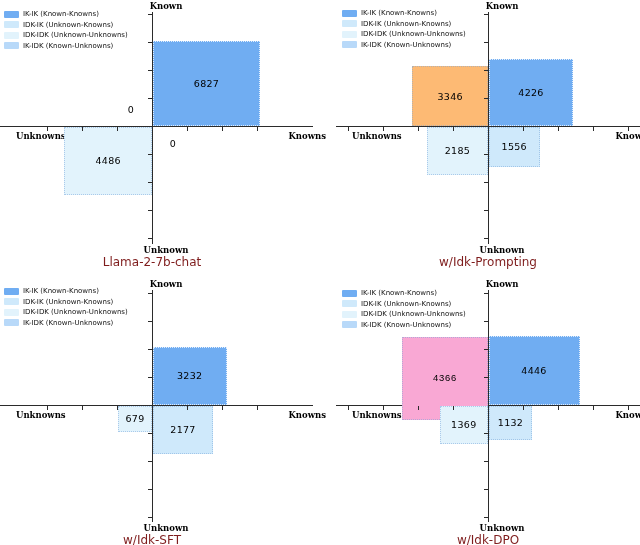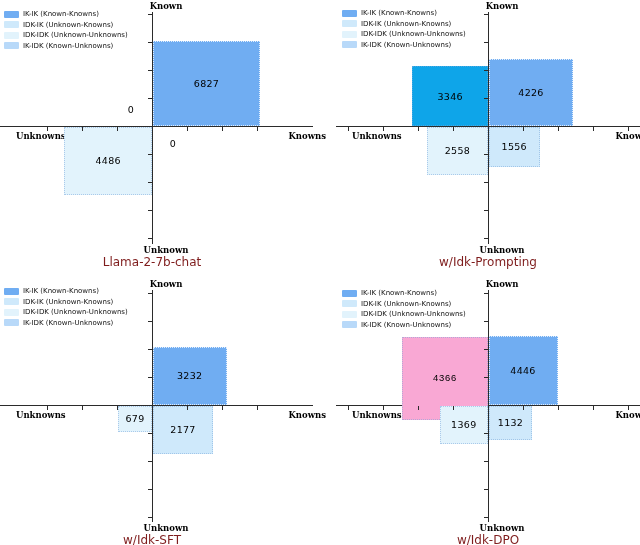--- a/index.html
+++ b/index.html
@@ -103,28 +103,28 @@
         <span class="swatch" style="background: rgb(184, 217, 249);"></span>
         <span class="llabel">IK-IDK (Known-Unknowns)</span>
       </div>
     </div>
     <div class="axis axis-h" style="left: 16px; top: 126px; width: 304px; background: rgb(43, 43, 43);"></div>
     <div class="axis axis-v" style="left: 168px; top: 12px; height: 232px; background: rgb(43, 43, 43);"></div>
     <div class="serif-lbl lbl-top lbl-c" style="left: 168px; top: 1px;">Known</div>
     <div class="serif-lbl lbl-bottom lbl-c" style="left: 168px; top: 245px;">Unknown</div>
     <div class="serif-lbl lbl-left" style="left: 18px; top: 131px;">Unknowns</div>
     <div class="serif-lbl lbl-right lbl-r" style="left: 319px; top: 131px;">Knowns</div>
-    <div class="q" style="left: 92.3971px; top: 66.4779px; width: 75.6029px; height: 59.5221px; background: #0ea5e9; border: 1px dotted rgba(125, 170, 220, 0.55);">
+    <div class="q" style="left: 92.3971px; top: 66.4779px; width: 75.6029px; height: 59.5221px; background: #fdba74; border: 1px dotted rgba(125, 170, 220, 0.55);">
         <span class="val">3346</span>
       </div>
     <div class="q" style="left: 168.5px; top: 59.1071px; width: 84.9651px; height: 66.8929px; background: rgb(112, 173, 242); border: 1px dotted rgba(255, 255, 255, 0.8);">
         <span class="val">4226</span>
       </div>
     <div class="q" style="left: 106.906px; top: 126.5px; width: 61.0944px; height: 48.0996px; background: rgb(226, 243, 252); border: 1px dotted rgba(125, 170, 220, 0.55);">
-        <span class="val">2558</span>
+        <span class="val">2185</span>
       </div>
     <div class="q" style="left: 168.5px; top: 126.5px; width: 51.5561px; height: 40.5901px; background: rgb(207, 233, 251); border: 1px dotted rgba(125, 170, 220, 0.55);">
         <span class="val">1556</span>
       </div>
     <div class="ctitle" style="left: 168px; top: 255px;">w/Idk-Prompting</div>
   <div class="tick" style="left: 132.5px; top: 127px; width: 1px; height: 3.5px;"></div>
       <div class="tick" style="left: 202.5px; top: 127px; width: 1px; height: 3.5px;"></div>
       <div class="tick" style="left: 97.5px; top: 127px; width: 1px; height: 3.5px;"></div>
       <div class="tick" style="left: 237.5px; top: 127px; width: 1px; height: 3.5px;"></div>
       <div class="tick" style="left: 62.5px; top: 127px; width: 1px; height: 3.5px;"></div>
@@ -213,21 +213,21 @@
     </div>
     <div class="axis axis-h" style="left: 16px; top: 132px; width: 304px; background: rgb(43, 43, 43);"></div>
     <div class="axis axis-v" style="left: 168px; top: 17px; height: 232px; background: rgb(43, 43, 43);"></div>
     <div class="serif-lbl lbl-top lbl-c" style="left: 168px; top: 6px;">Known</div>
     <div class="serif-lbl lbl-bottom lbl-c" style="left: 168px; top: 250px;">Unknown</div>
     <div class="serif-lbl lbl-left" style="left: 18px; top: 137px;">Unknowns</div>
     <div class="serif-lbl lbl-right lbl-r" style="left: 319px; top: 137px;">Knowns</div>
     <div class="q" style="left: 81.639px; top: 64.0081px; width: 86.361px; height: 83px; background: #f9a8d4; border: 1px dotted rgba(125, 170, 220, 0.55); font-family: Liberation Mono, monospace;">
         <span class="val">4366</span>
       </div>
-    <div class="q" style="left: 168.5px; top: 63.388px; width: 69px; height: 68.612px; background: rgb(112, 173, 242); border: 1px dotted rgba(255, 255, 255, 0.8);">
+    <div class="q" style="left: 168.5px; top: 63.388px; width: 91px; height: 68.612px; background: rgb(112, 173, 242); border: 1px dotted rgba(255, 255, 255, 0.8);">
         <span class="val">4446</span>
       </div>
     <div class="q" style="left: 119.641px; top: 132.5px; width: 48.359px; height: 38.073px; background: rgb(226, 243, 252); border: 1px dotted rgba(125, 170, 220, 0.55);">
         <span class="val">1369</span>
       </div>
     <div class="q" style="left: 168.5px; top: 132.5px; width: 43.9743px; height: 34.6209px; background: rgb(207, 233, 251); border: 1px dotted rgba(125, 170, 220, 0.55);">
         <span class="val">1132</span>
       </div>
     <div class="ctitle" style="left: 168px; top: 260px;">w/Idk-DPO</div>
   <div class="tick" style="left: 132.5px; top: 133px; width: 1px; height: 3.5px;"></div>

